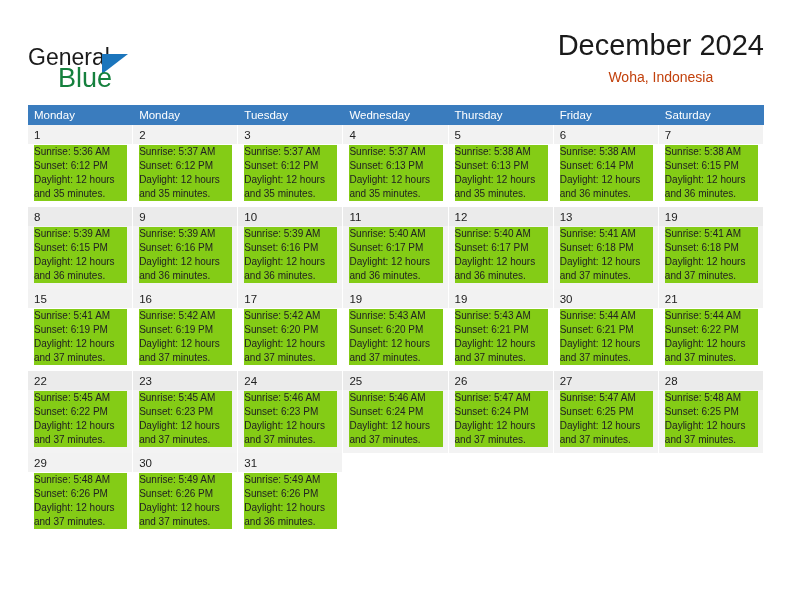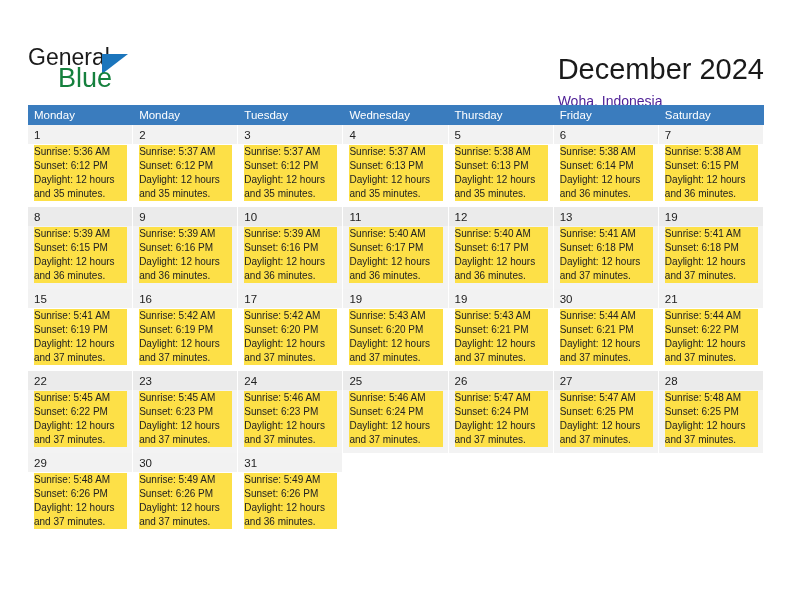--- a/index.html
+++ b/index.html
@@ -62,32 +62,31 @@
     width: 0;
     height: 0;
     border-left: 26px solid #1b75bc;
     border-bottom: 20px solid transparent;
   }
 
   .title-block {
     position: absolute;
     right: 0;
     top: 0;
-    text-align: left;
-    margin-top: 24px;
+    text-align: center;
   }
   .month-title {
     font-size: 29px;
     color: #1a1a1a;
     line-height: 34px;
     white-space: nowrap;
   }
   .location {
     font-size: 14px;
-    color: #4c1d95;
+    color: #c2410c;
     line-height: 20px;
     margin-top: 5px;
     white-space: nowrap;
   }
 
   
   .calendar {
     position: absolute;
     left: 28px;
     top: 105px;
@@ -127,21 +126,21 @@
     font-size: 11.5px;
     color: #222222;
     line-height: 15px;
     height: 15px;
   }
   .detail {
     font-size: 10px;
     color: #222222;
     line-height: 14px;
     margin-top: 2px;
-    background: #fde047;
+    background: #84cc16;
   }
   .detail div {
     white-space: nowrap;
   }
   .cell.empty .detail { background: transparent; }
   .daystrip {
     position: absolute;
     left: 0;
     top: 0;
     width: 100%;

